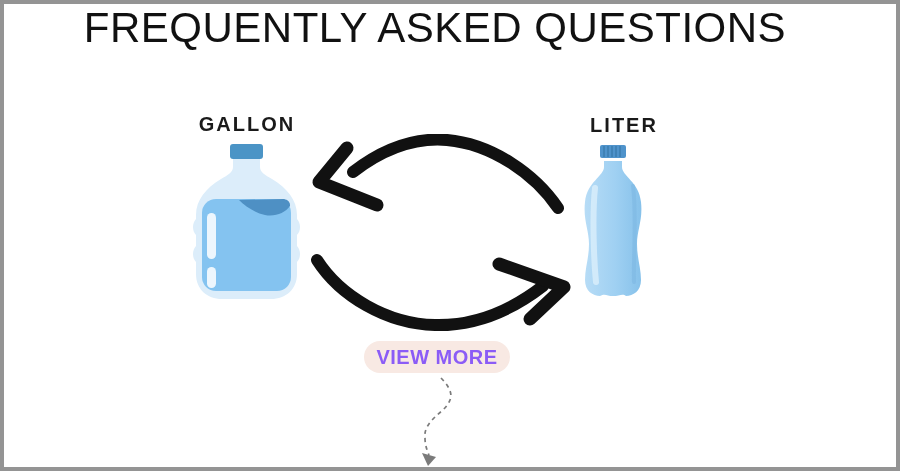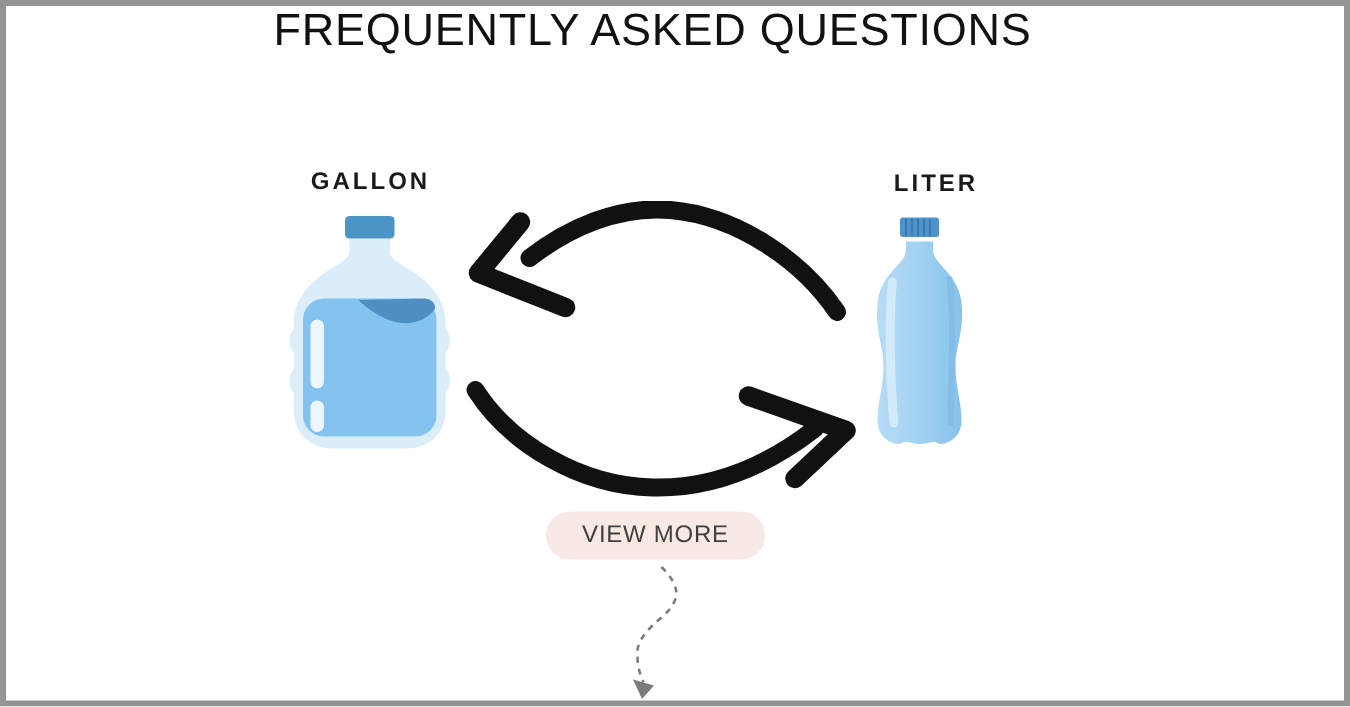--- a/index.html
+++ b/index.html
@@ -9,50 +9,50 @@
     box-sizing:border-box;
     border:4px solid #949494;
     background:#ffffff;
     font-family:"Liberation Sans", sans-serif;
     overflow:hidden;
   }
   .abs{position:absolute;}
   #faq-title{
     left:0; top:24; width:862px;
     text-align:center;
-    font-size:30px;
+    font-size:42px;
     font-weight:400;
     letter-spacing:0.5px;
     color:#111111;
     white-space:nowrap;
   }
   .unit-label{
-    font-size:16px;
+    font-size:20px;
     font-weight:700;
     letter-spacing:2px;
     color:#1a1a1a;
     text-align:center;
     width:160px;
   }
   #gallon-label{left:163px; top:109px;}
   #liter-label{left:540px; top:110px;}
   #gallon-jug{left:183px; top:138px;}
   #liter-bottle{left:578px; top:140px;}
   #swap-arrows{left:303px; top:130px;}
   #view-more-button{
     left:360px; top:337px;
     width:146px; height:32px;
     background:#f8e9e3;
     border:none;
     border-radius:16px;
     display:flex; align-items:center; justify-content:center;
     font-family:"Liberation Sans", sans-serif;
-    font-size:16px; font-weight:400;
+    font-size:20px; font-weight:700;
     letter-spacing:0.5px;
-    color:#404040;
+    color:#8b5cf6;
     cursor:pointer;
     padding:0;
   }
   #dashed-arrow{left:408px; top:372px;}
 </style>
 </head>
 <body>
 
 <div id="frame">
 

